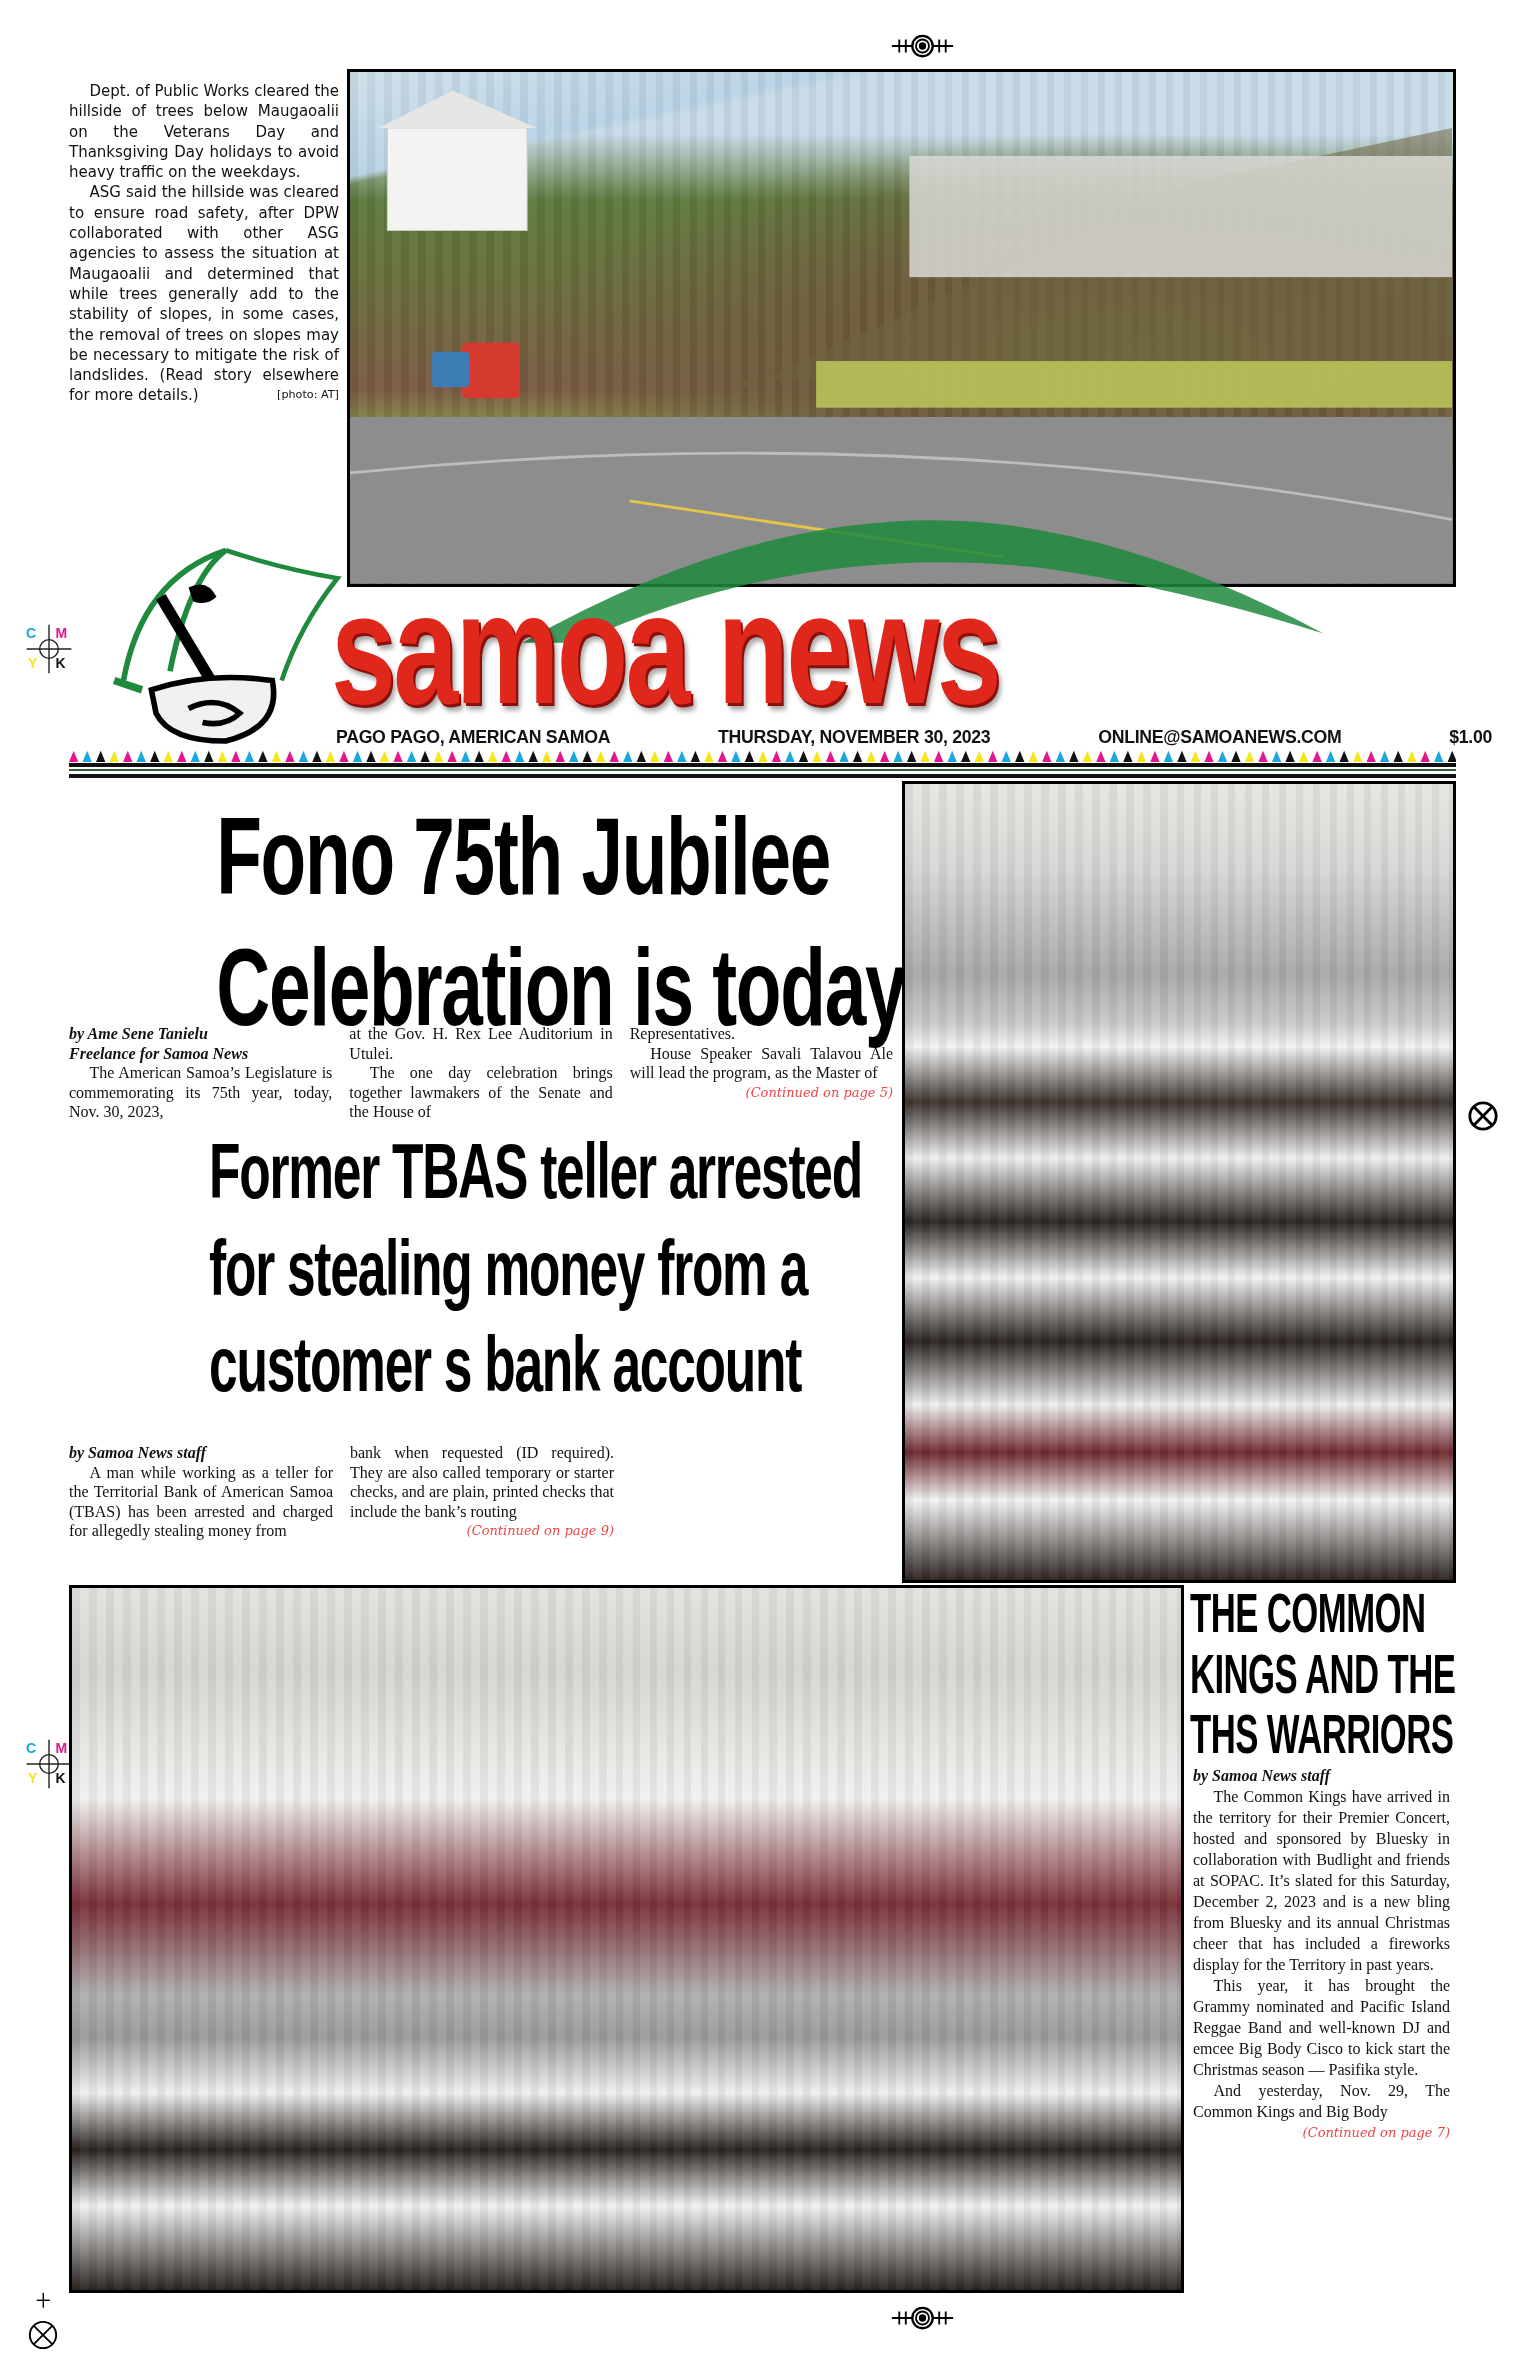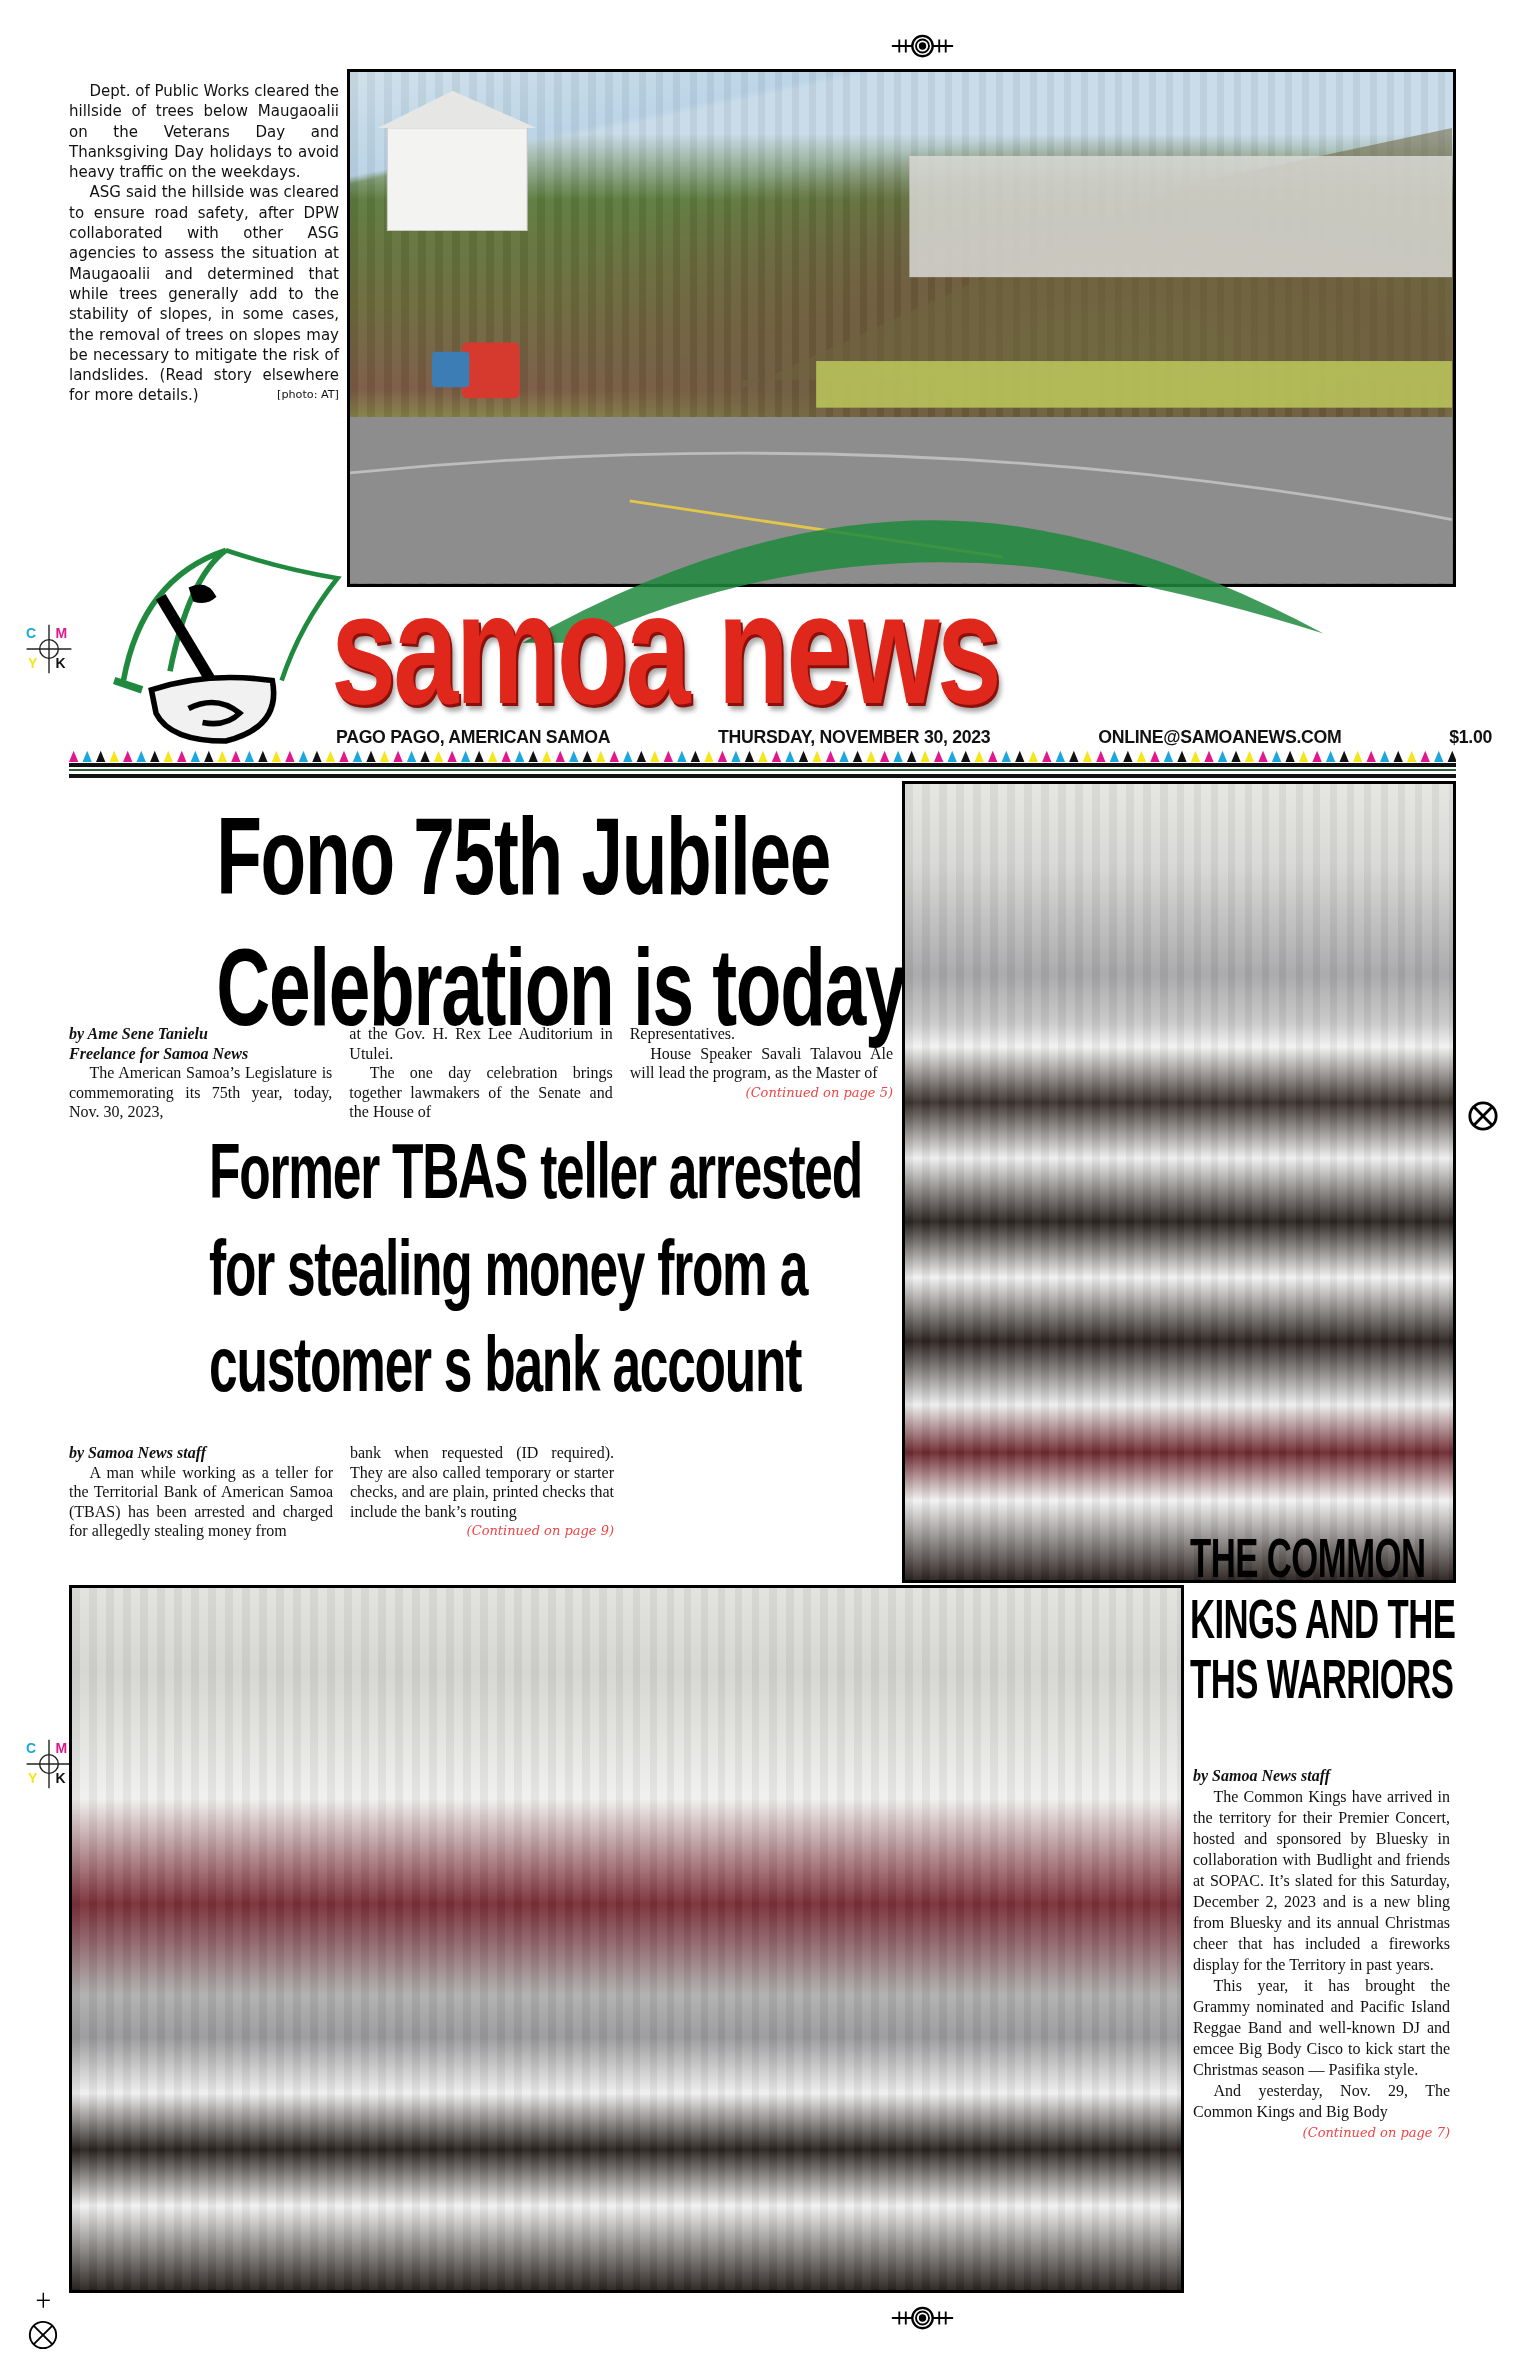--- a/index.html
+++ b/index.html
@@ -40,21 +40,21 @@
   .triangles{left:69px;top:749px;width:1387px;height:13px;}
   .rules{left:69px;top:763px;width:1387px;height:15px;}
   .rules div{height:3.7px;background:#111;margin-bottom:2.8px;}
   .rules div.g{background:#2d5a36;height:1.9px;}
   
   .hl{font-family:"Liberation Sans",sans-serif;font-weight:bold;color:#000;text-align:center;letter-spacing:-1.9px;line-height:1;}
   .hl1{left:69px;top:785px;width:820px;font-size:110px;}
   .hl1 .line{display:block;transform:scaleX(0.68);transform-origin:center;white-space:nowrap;margin-bottom:20.5px;}
   .hl2{left:69px;top:1132px;width:824px;font-size:78px;}
   .hl2 .line{display:block;transform:scaleX(0.66);transform-origin:center;white-space:nowrap;margin-bottom:18.6px;}
-  .hl3{left:1190px;top:1530px;width:267px;font-size:56px;letter-spacing:-0.9px;text-align:left;}
+  .hl3{left:1190px;top:1585px;width:267px;font-size:56px;letter-spacing:-0.9px;text-align:left;}
   .hl3 .line{display:block;transform:scaleX(0.62);transform-origin:left;white-space:nowrap;margin-bottom:4.7px;}
   
   .cols{display:flex;gap:17px;}
   .col{font-size:16px;line-height:19.6px;text-align:justify;}
   .col p{margin:0;text-indent:20.5px;}
   .col p.noind{text-indent:0;}
   .byline{font-style:italic;font-weight:bold;text-indent:0 !important;}
   .cont{font-style:italic;font-family:"DejaVu Serif",serif;font-size:13px;text-align:right;color:#ef4444;}
   .story1{left:69px;top:1024px;width:824px;justify-content:center;}
   .story1 .col{width:264px;}

